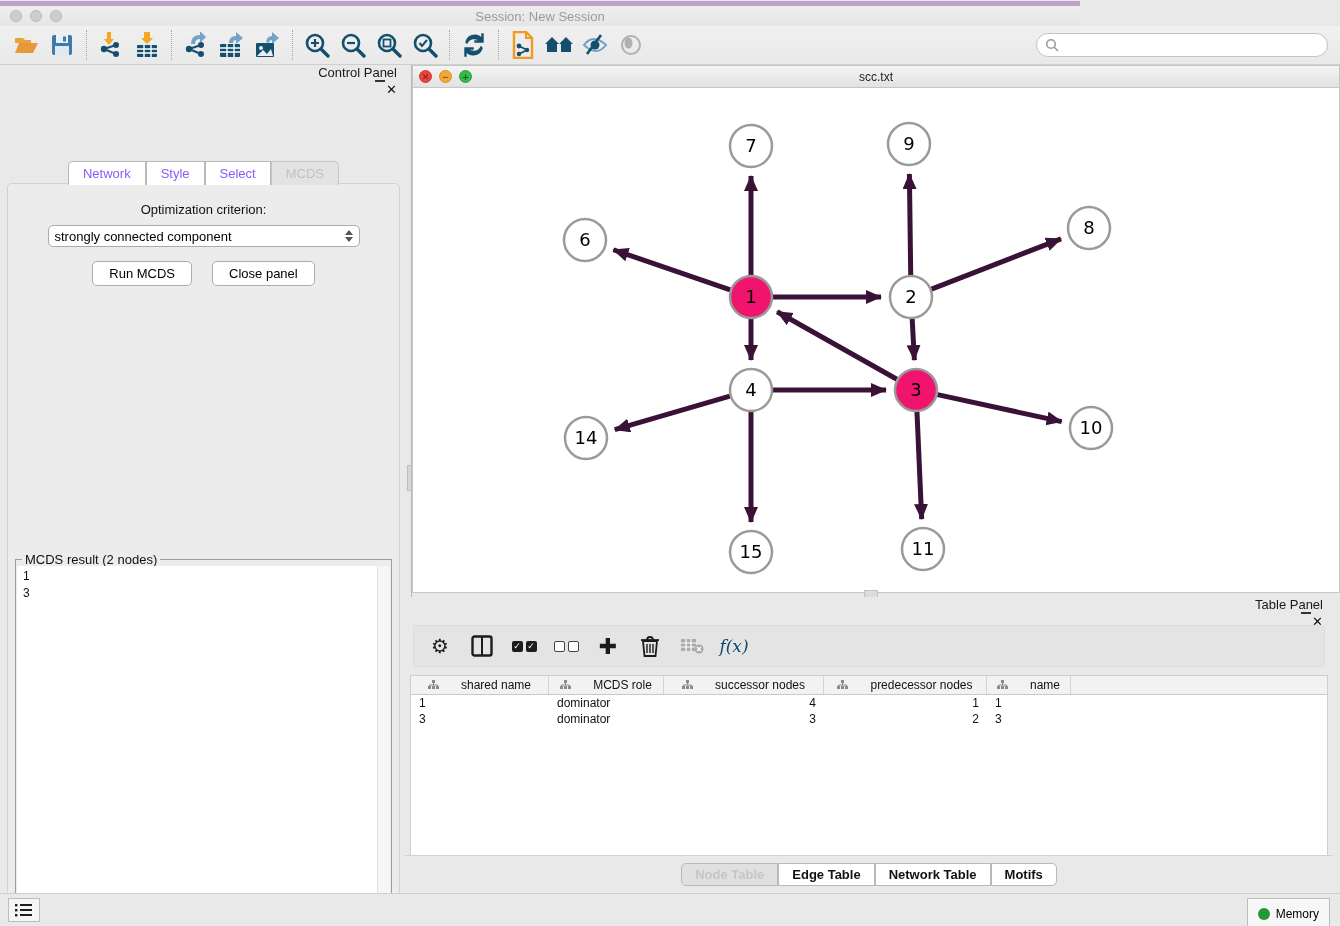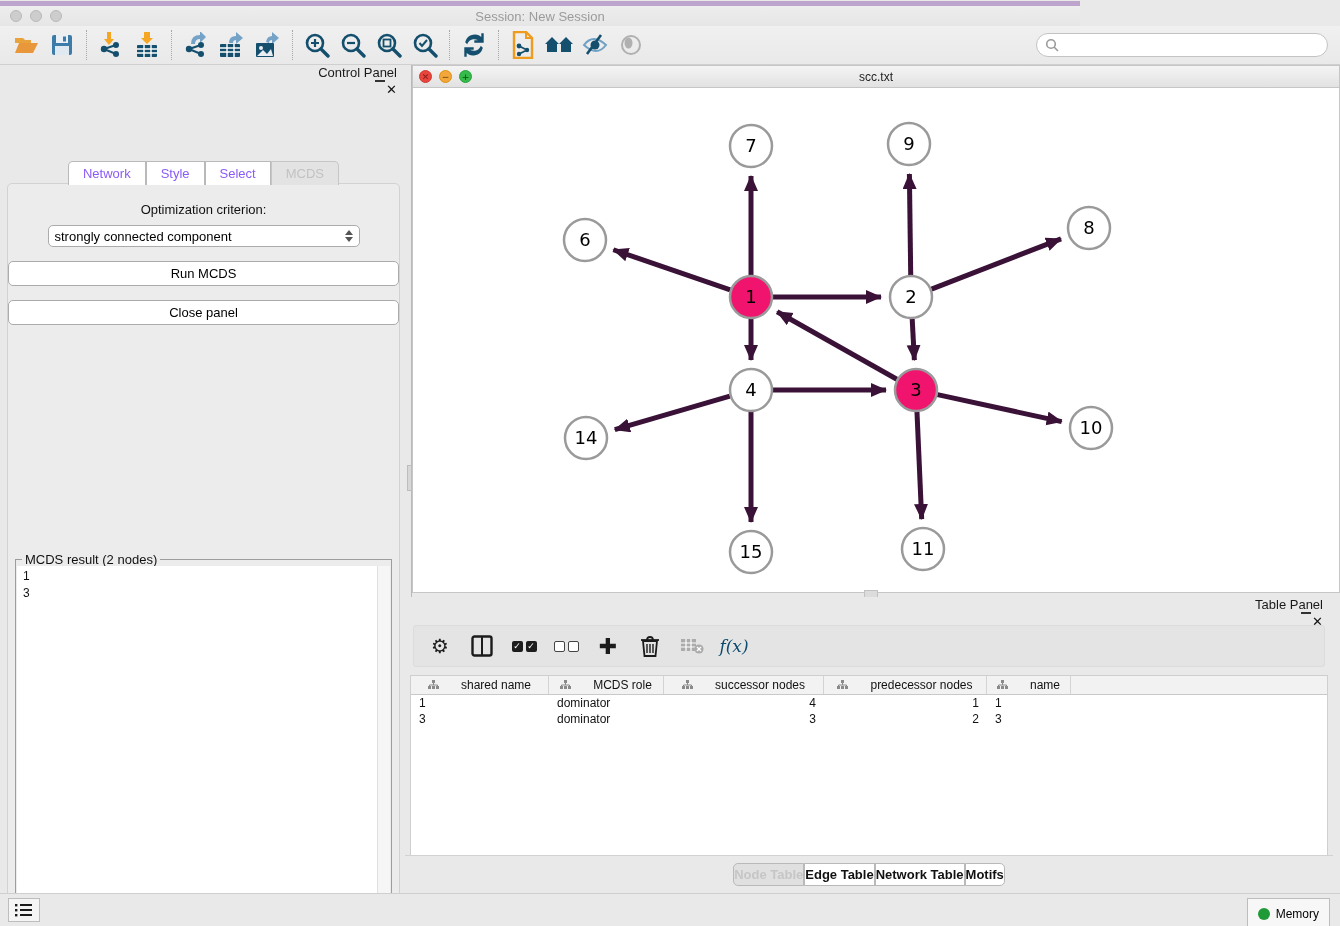--- a/index.html
+++ b/index.html
@@ -39,21 +39,21 @@
   .tab.active { background:#e3e3e3; color:#c2c2c2; border-color:#c6c6c6; }
   .cpanel-body { position:absolute; left:7px; top:118px; width:393px; height:760px; background:#ececec;
     border:1px solid #d2d2d2; border-radius:5px; }
   .opt-label { text-align:center; margin-top:18px; font-size:13px; color:#111; }
   .selectbox { margin:8px auto 0 auto; width:312px; height:22px; background:#fff; border:1px solid #ababab;
     border-radius:5px; display:flex; align-items:center; padding:0 6px; font-size:13px; cursor:pointer; }
   .selectbox .val { flex:1; }
   .stepper { display:flex; flex-direction:column; gap:2px; align-items:center; }
   .stepper .up { width:0; height:0; border-left:4px solid transparent; border-right:4px solid transparent; border-bottom:5px solid #555; }
   .stepper .dn { width:0; height:0; border-left:4px solid transparent; border-right:4px solid transparent; border-top:5px solid #555; }
-  .btnrow { display:flex; justify-content:center; gap:14px; margin-top:14px;flex-direction:column; }
+  .btnrow { display:flex; justify-content:center; gap:20px; margin-top:14px; }
   .btn { background:#fff; border:1px solid #ababab; border-radius:5px; padding:4px 16px; font-size:13px; cursor:pointer; }
   .result-group { position:absolute; left:7px; top:375px; width:377px; height:377px; border:1px solid #9d9d9d; }
   .result-legend { position:absolute; left:6px; top:-8px; background:#ececec; padding:0 3px; font-size:13px; color:#111; }
   .result-area { position:absolute; left:1px; top:6px; right:1px; bottom:1px; background:#fff; font-size:12px;
     padding:2px 6px; color:#111; line-height:17px; white-space:pre; overflow:hidden; }
   .result-scroll { position:absolute; right:1px; top:6px; bottom:1px; width:13px; background:#f6f6f6; border-left:1px solid #e0e0e0; }
 
   
   .vsplit { position:absolute; left:407px; top:65px; width:5px; height:828px; background:#e9e9e9; border-right:1px solid #b9b9b9; }
   .vsplit .grip { position:absolute; left:0px; top:400px; width:5px; height:26px; background:#d7d7d7; border:1px solid #bdbdbd; }
@@ -89,21 +89,21 @@
 
   .ntable { position:absolute; left:5px; top:78px; width:918px; height:180px; background:#fff; border:1px solid #cfcfcf; border-bottom:none; }
   .thead { display:flex; height:19px; background:#f2f2f2; border-bottom:1px solid #c9c9c9; }
   .th { display:flex; align-items:center; justify-content:center; gap:22px; font-size:12px; color:#111;
     border-right:1px solid #d4d4d4; cursor:pointer; }
   .th .hier { flex:0 0 auto; }
   .trow { display:flex; height:16px; font-size:12px; color:#111; cursor:pointer; }
   .td { padding:0 8px; overflow:hidden; white-space:nowrap; line-height:16px; }
   .tstrip { position:absolute; left:0; bottom:0; width:100%; height:38px; background:#e9e9e9; border-top:1px solid #d2d2d2;
     display:flex; align-items:center; justify-content:center; }
-  .ttab { background:#fff; border:1px solid #b9b9b9; padding:3px 0; font-size:13px; font-weight:bold; color:#111; cursor:pointer; }
+  .ttab { background:#fff; border:1px solid #b9b9b9; padding:3px 13px; font-size:13px; font-weight:bold; color:#111; cursor:pointer; }
   .ttab.first { border-radius:5px 0 0 5px; }
   .ttab.lastt { border-radius:0 5px 5px 0; }
   .ttab.active { background:#e0e0e0; color:#c6c6c6; }
 
   
   .statusbar { position:absolute; left:0; top:893px; width:1340px; height:33px; background:#e9e9e9; border-top:1px solid #cfcfcf; }
   .listbtn { position:absolute; left:8px; top:4px; width:32px; height:24px; background:#f5f5f5; border:1px solid #bdbdbd;
     display:flex; align-items:center; justify-content:center; cursor:pointer; }
   .membtn { position:absolute; right:10px; top:4px; height:31px; background:#f7f7f7; border:1px solid #bdbdbd;
     display:flex; align-items:center; gap:6px; padding:0 10px; font-size:12px; cursor:pointer; }

